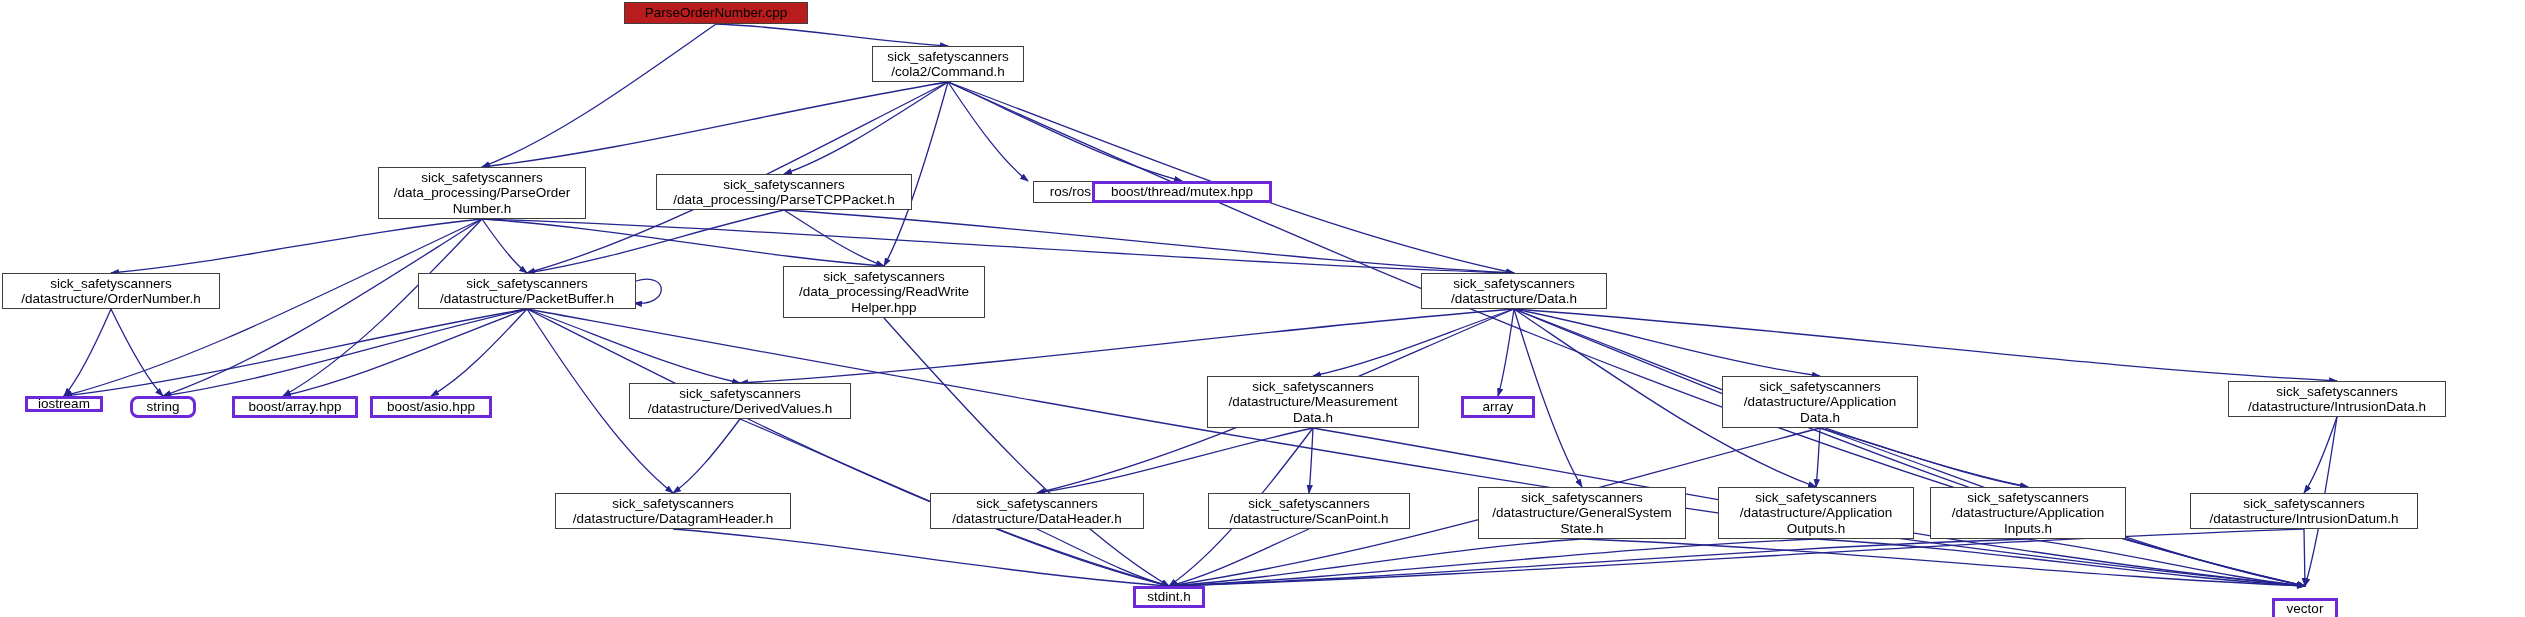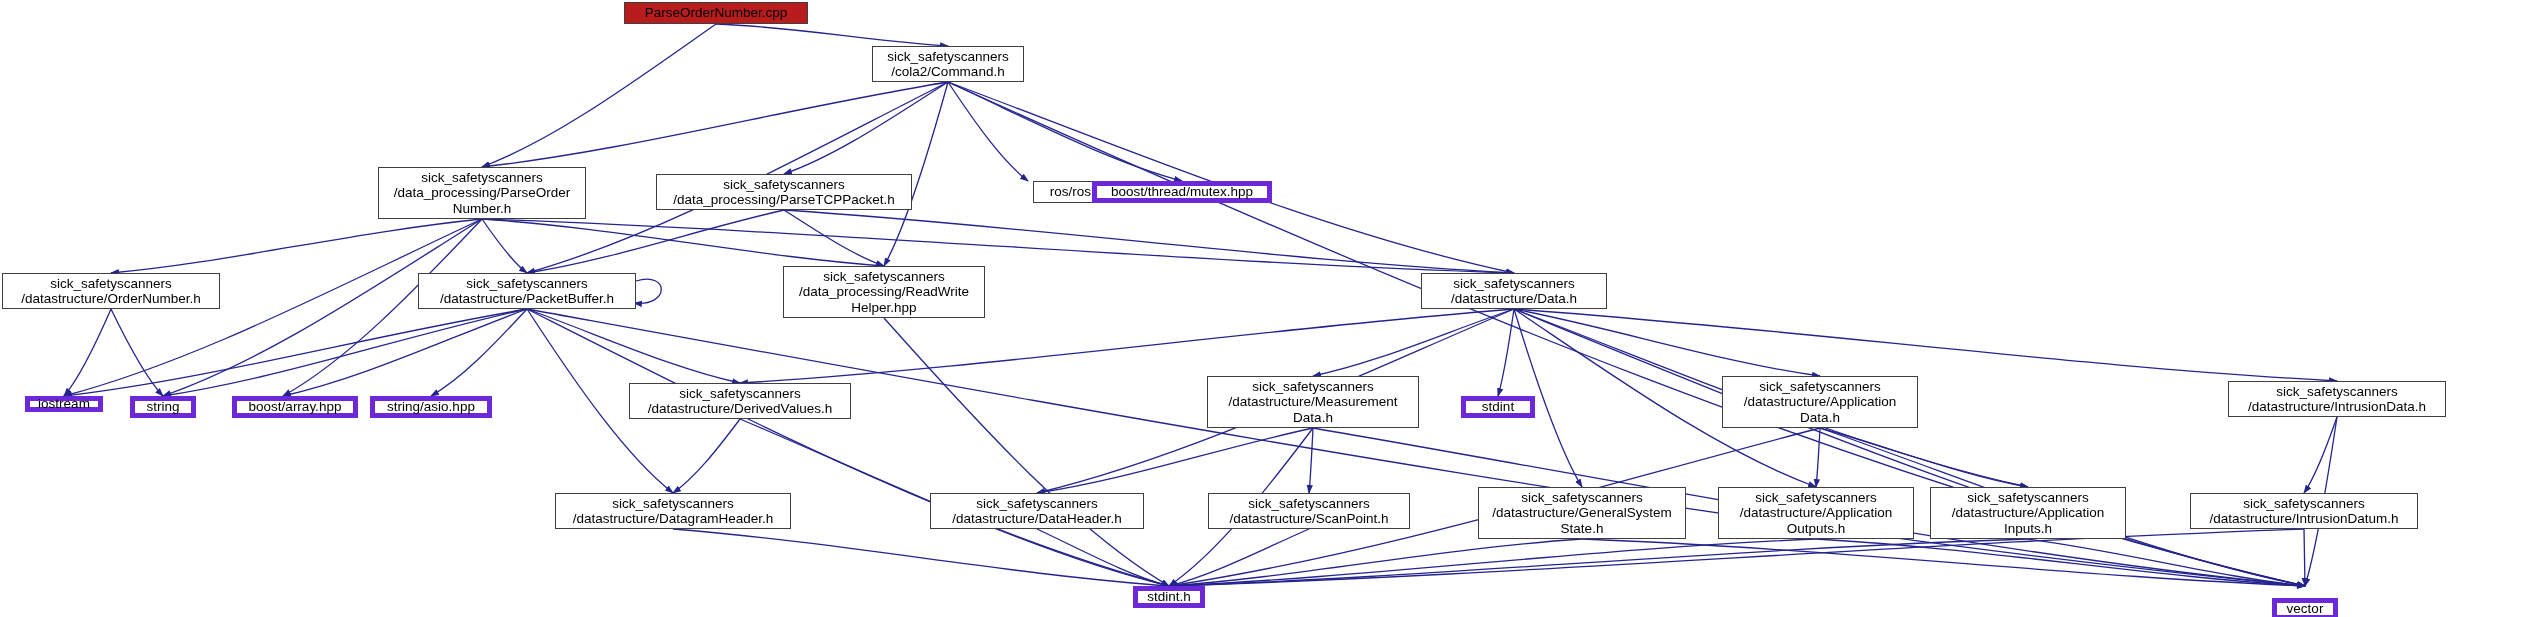--- a/index.html
+++ b/index.html
@@ -1,20 +1,20 @@
 <!DOCTYPE html>
 <html><head>
 <meta charset="utf-8">
 <style>
   html,body{margin:0;padding:0;background:#ffffff;}
   body{font-family:"Liberation Sans",sans-serif;}
   #graph{position:relative;width:2525px;height:617px;background:#ffffff;overflow:hidden;}
   #edges{position:absolute;left:0;top:0;width:2525px;height:617px;pointer-events:none;}
   .node{position:absolute;box-sizing:border-box;display:flex;align-items:center;justify-content:center;
-        text-align:center;background:#ffffff;border:5px solid #6d28d9;color:#000000;
+        text-align:center;background:#ffffff;border:3px solid #6d28d9;color:#000000;
         font-size:13.5px;line-height:15.5px;white-space:pre-line;padding:1px 3px;}
   .node.dark{border:1.4px solid #3f3f3f;}
   .node.root{background:#b91c1c;border:1.4px solid #3f3f3f;}
 </style>
 </head>
 <body>
 
 <div id="graph">
   <svg id="edges" viewBox="0 0 2525 617">
     <defs>
@@ -104,29 +104,29 @@
       <div class="node dark" style="left: 2px; top: 273px; width: 218px; height: 36px;">sick_safetyscanners
 /datastructure/OrderNumber.h</div>
       <div class="node dark" style="left: 418px; top: 273px; width: 218px; height: 36px;">sick_safetyscanners
 /datastructure/PacketBuffer.h</div>
       <div class="node dark" style="left: 783px; top: 266px; width: 202px; height: 52px;">sick_safetyscanners
 /data_processing/ReadWrite
 Helper.hpp</div>
       <div class="node dark" style="left: 1421px; top: 273px; width: 186px; height: 36px;">sick_safetyscanners
 /datastructure/Data.h</div>
       <div class="node" style="left: 25px; top: 396px; width: 78px; height: 16px;">iostream</div>
-      <div class="node" style="left: 130px; top: 396px; width: 66px; height: 22px;">string</div>
+      <div class="node" style="left: 130px; top: 396px; width: 66px; height: 22px; border-radius: 8px;">string</div>
       <div class="node" style="left: 232px; top: 396px; width: 126px; height: 22px;">boost/array.hpp</div>
-      <div class="node" style="left: 370px; top: 396px; width: 122px; height: 22px;">string/asio.hpp</div>
+      <div class="node" style="left: 370px; top: 396px; width: 122px; height: 22px;">boost/asio.hpp</div>
       <div class="node dark" style="left: 629px; top: 383px; width: 222px; height: 36px;">sick_safetyscanners
 /datastructure/DerivedValues.h</div>
       <div class="node dark" style="left: 1207px; top: 376px; width: 212px; height: 52px;">sick_safetyscanners
 /datastructure/Measurement
 Data.h</div>
-      <div class="node" style="left: 1461px; top: 396px; width: 74px; height: 22px;">stdint</div>
+      <div class="node" style="left: 1461px; top: 396px; width: 74px; height: 22px;">array</div>
       <div class="node dark" style="left: 1722px; top: 376px; width: 196px; height: 52px;">sick_safetyscanners
 /datastructure/Application
 Data.h</div>
       <div class="node dark" style="left: 2228px; top: 381px; width: 218px; height: 36px;">sick_safetyscanners
 /datastructure/IntrusionData.h</div>
       <div class="node dark" style="left: 555px; top: 493px; width: 236px; height: 36px;">sick_safetyscanners
 /datastructure/DatagramHeader.h</div>
       <div class="node dark" style="left: 930px; top: 493px; width: 214px; height: 36px;">sick_safetyscanners
 /datastructure/DataHeader.h</div>
       <div class="node dark" style="left: 1208px; top: 493px; width: 202px; height: 36px;">sick_safetyscanners

